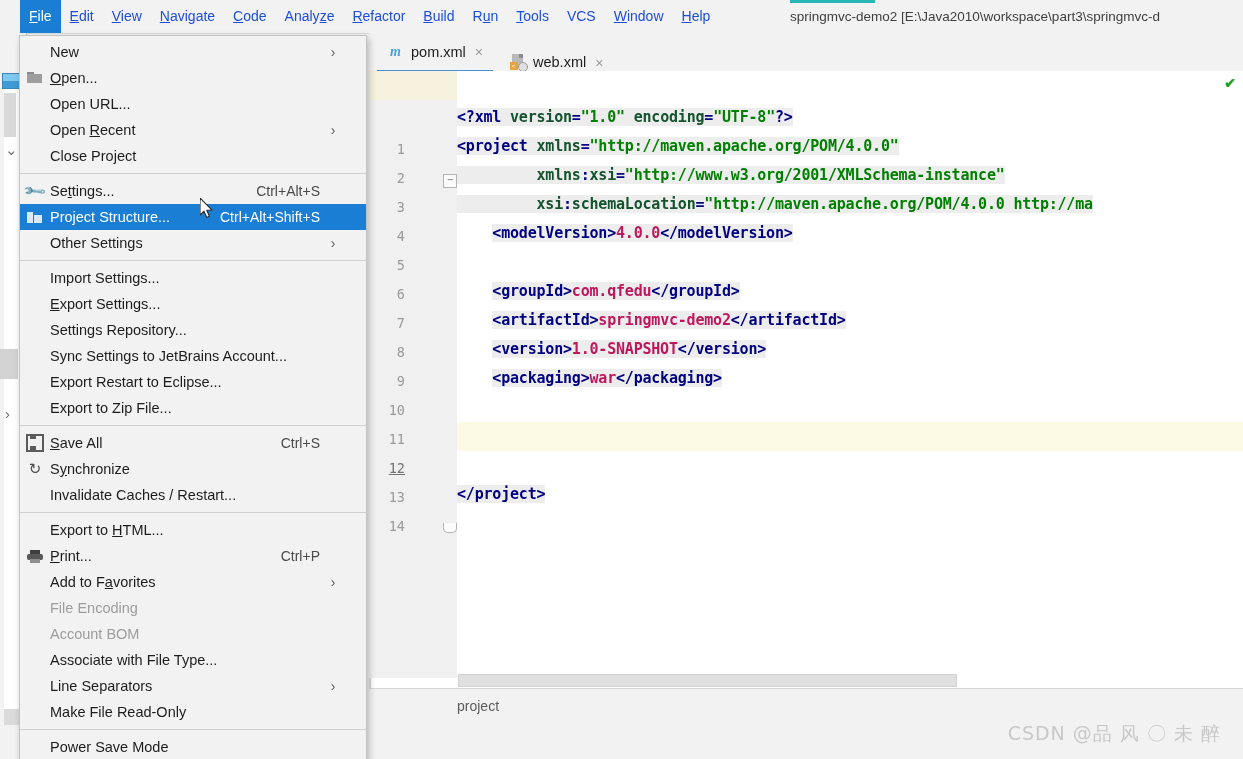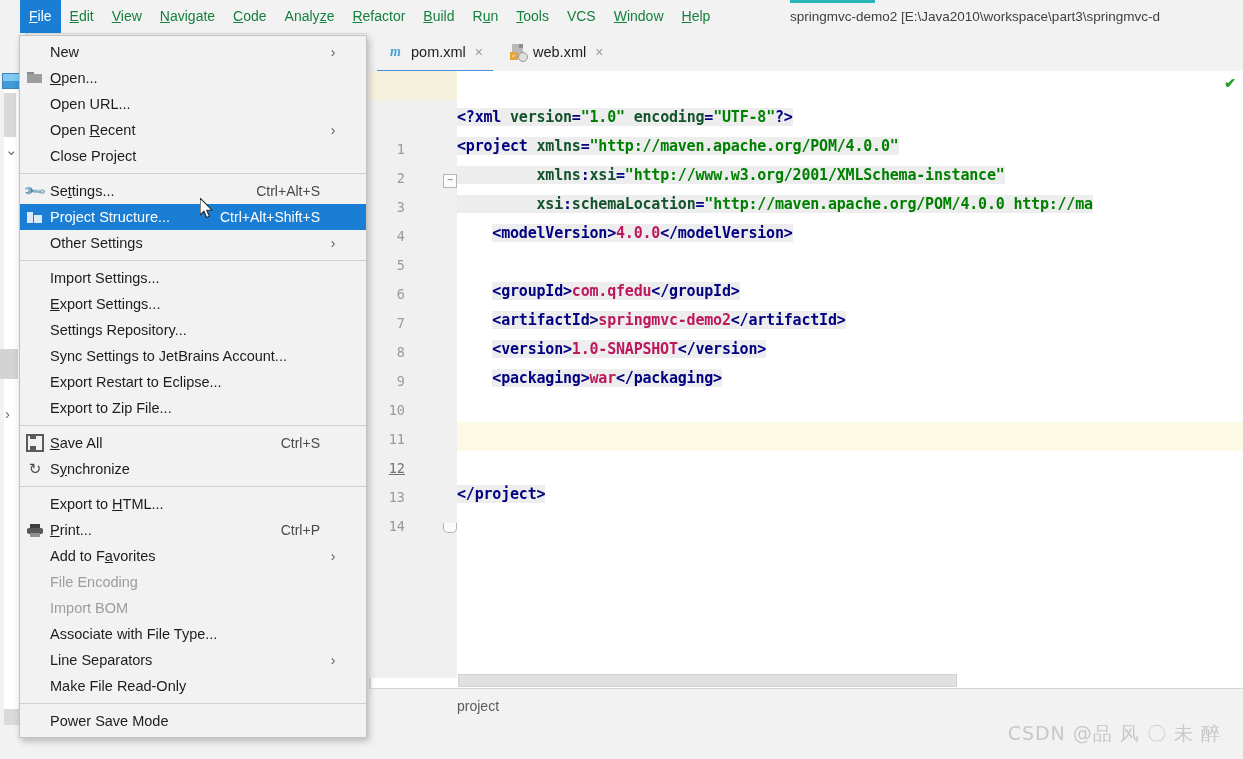--- a/index.html
+++ b/index.html
@@ -21,21 +21,21 @@
     border-bottom:1px solid #dcdcdc;
   }
   #menubar{
     position:absolute;left:20px;top:0;height:33px;
     display:flex;align-items:center;
   }
   .menu-top{
     height:33px;line-height:33px;
     padding:0 9px;
     font-size:14px;
-    color:#15803d;
+    color:#1d4ed8;
     white-space:nowrap;
     cursor:default;
   }
   .menu-top.active{
     background:#1a7fd4;color:#ffffff;
   }
   .menu-top .ul{text-decoration:underline;}
   #win-title{
     position:absolute;left:790px;top:0;height:33px;line-height:34px;
     font-size:13.5px;color:#3f3f3f;white-space:nowrap;overflow:hidden;
@@ -100,21 +100,21 @@
   .tab.selected{border-bottom:3px solid #4a90d9;}
   .tab .tabicon{
     width:17px;height:17px;margin-right:7px;
     display:inline-flex;align-items:center;justify-content:center;
     font-size:14px;
   }
   .tab .tabclose{
     margin-left:9px;color:#9a9a9a;font-size:14px;line-height:1;
   }
   #tab-pom{left:8px;}
-  #tab-web{left:130px;}
+  #tab-web{left:130px;align-items:flex-end;}
   .m-icon{
     color:#4aa3d5;font-weight:bold;font-style:italic;font-family:"Liberation Serif",serif;font-size:16px;
   }
   .web-icon{
     width:16px;height:16px;position:relative;display:inline-block;
   }
   .web-icon .sheet{
     position:absolute;left:2px;top:0px;width:11px;height:12px;background:#b9b9b9;
   }
   .web-icon .fold{
@@ -533,20 +533,25 @@
   </div>
 
   <div class="mi">
     <span class="mi-icon">
         <span class="ic-sync">↻</span>
       </span>
     <span class="mi-label">S<span class="ul">y</span>nchronize</span>
     <span class="mi-arrow"></span>
   </div>
 
+  <div class="mi">
+    <span class="mi-icon"></span>
+    <span class="mi-label">Invalidate Caches / Restart...</span>
+    <span class="mi-arrow"></span>
+  </div>
 
   <div class="mi-sep"></div>
 
   <div class="mi">
     <span class="mi-icon"></span>
     <span class="mi-label">Export to <span class="ul">H</span>TML...</span>
     <span class="mi-arrow"></span>
   </div>
 
   <div class="mi">
@@ -569,21 +574,21 @@
   </div>
 
   <div class="mi dis">
     <span class="mi-icon"></span>
     <span class="mi-label">File Encoding</span>
     <span class="mi-arrow"></span>
   </div>
 
   <div class="mi dis">
     <span class="mi-icon"></span>
-    <span class="mi-label">Import BOM</span>
+    <span class="mi-label">Account BOM</span>
     <span class="mi-arrow"></span>
   </div>
 
   <div class="mi">
     <span class="mi-icon"></span>
     <span class="mi-label">Associate with File Type...</span>
     <span class="mi-arrow"></span>
   </div>
 
   <div class="mi">

